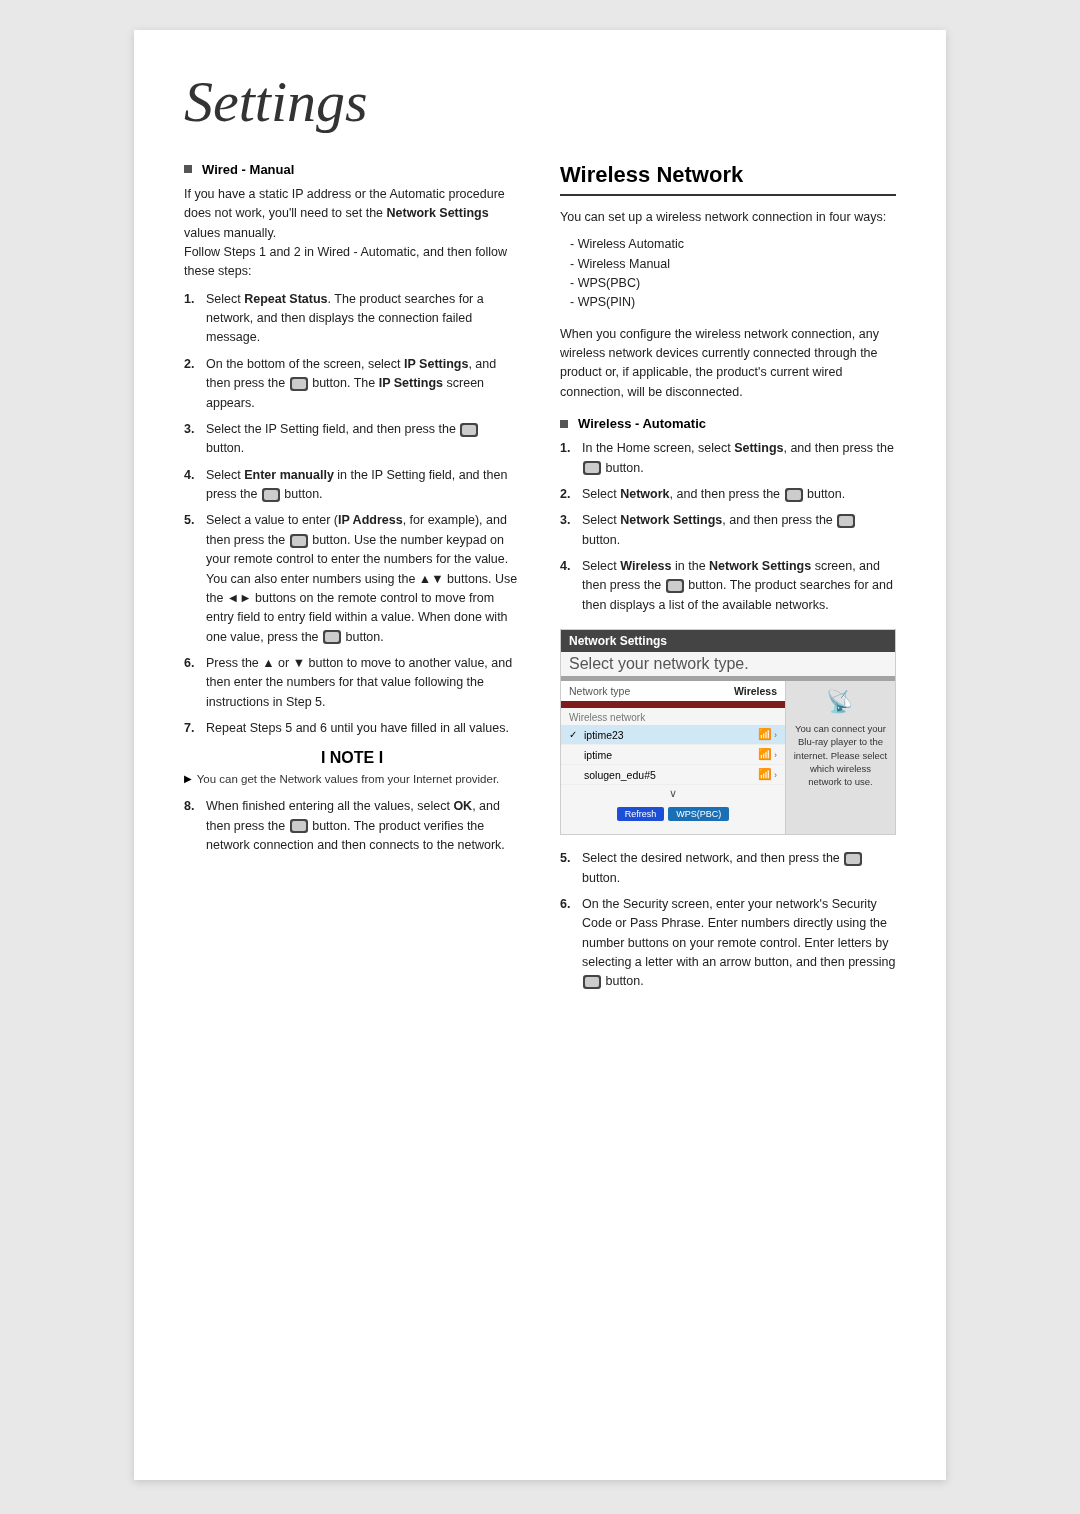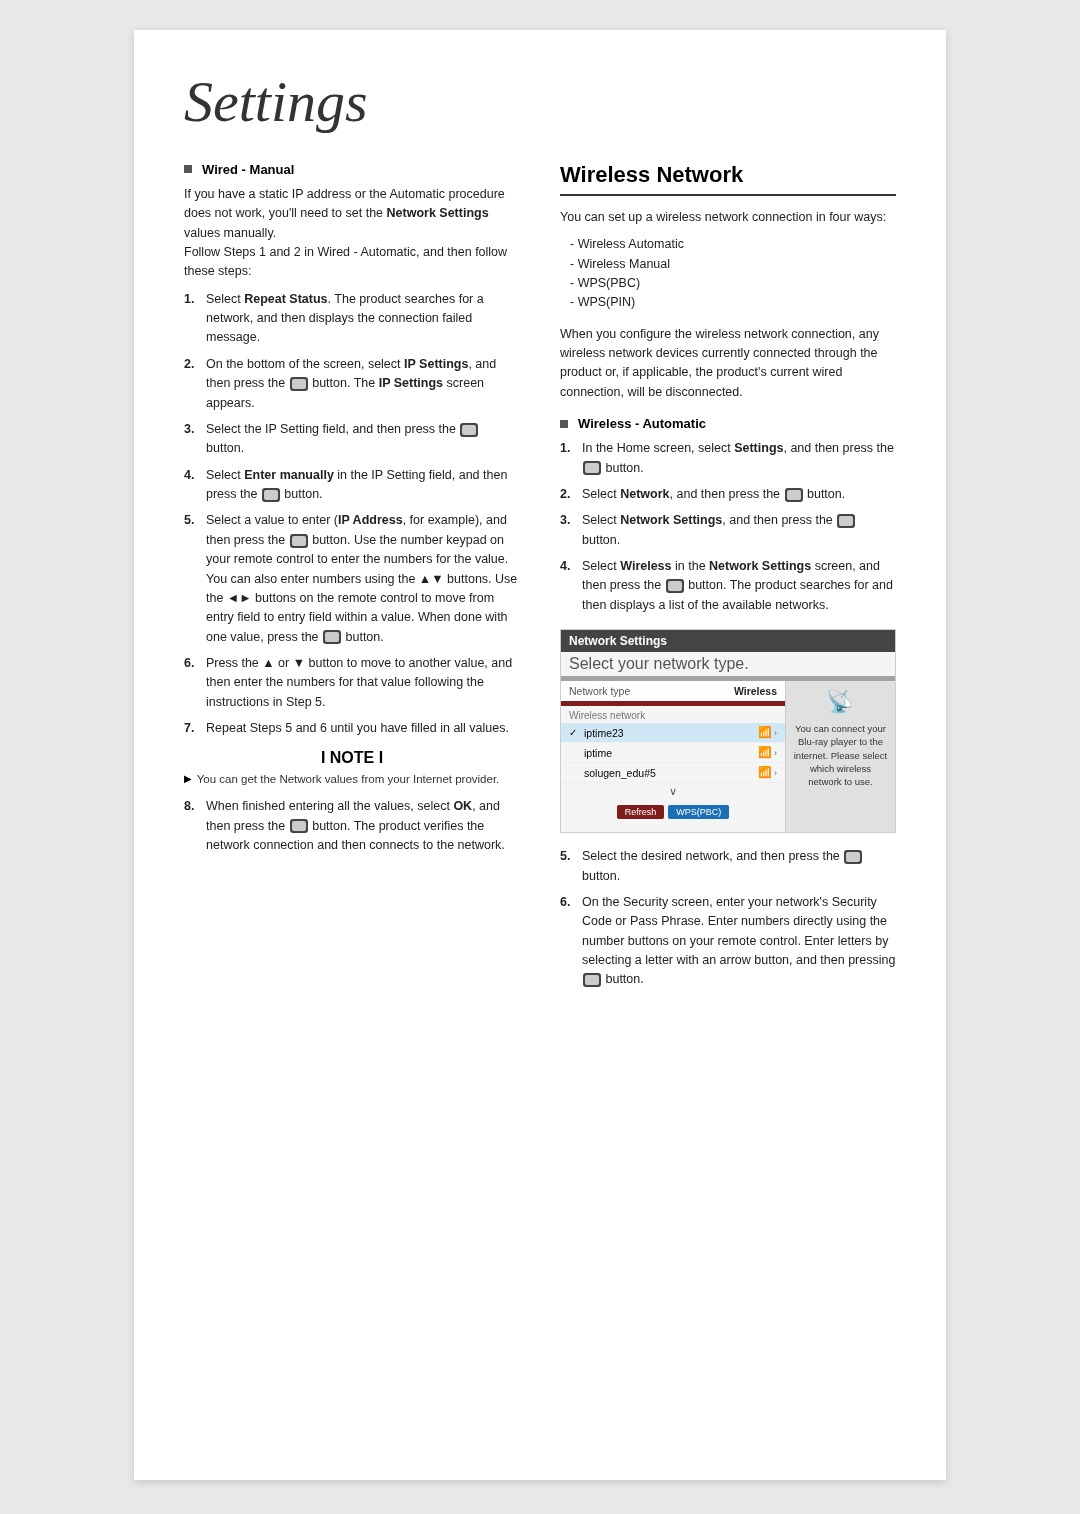--- a/index.html
+++ b/index.html
@@ -194,21 +194,21 @@
       flex-direction: column;
       align-items: center;
       justify-content: flex-start;
       gap: 4px;
     }
     .network-type-row {
       display: flex;
       align-items: center;
       justify-content: space-between;
       padding: 4px 8px;
-      border-bottom: 5px solid #7f1d1d;
+      border-bottom: 7px solid #7f1d1d;
       background: #fff;
       font-size: 10.5px;
     }
     .network-type-label { color: #555; }
     .network-type-val { color: #222; font-weight: bold; }
     .wireless-network-label {
       padding: 4px 8px 2px;
       font-size: 10px;
       color: #777;
     }
@@ -224,21 +224,21 @@
     .wifi-name { flex: 1; }
     .wifi-icon { margin-left: 4px; font-size: 11px; }
     .wifi-arrow { margin-left: 2px; font-size: 9px; color: #666; }
     .network-box-buttons {
       display: flex;
       gap: 4px;
       padding: 5px 8px;
       justify-content: center;
     }
     .nb-btn {
-      background: #7f1d1d;
+      background: #1d4ed8;
       color: #fff;
       font-size: 9px;
       padding: 2px 8px;
       border: none;
       border-radius: 2px;
       cursor: pointer;
     }
     .nb-btn.active {
       background: #1a6fb5;
     }

